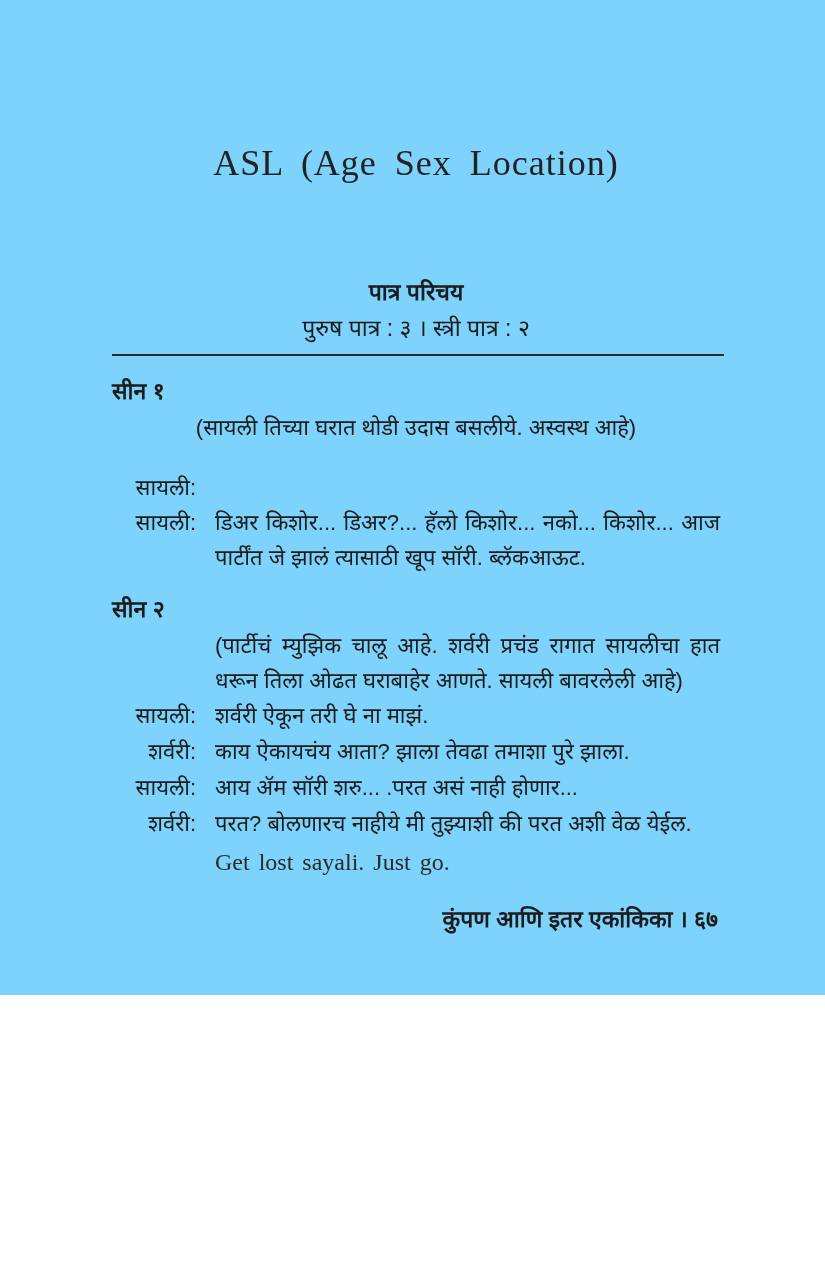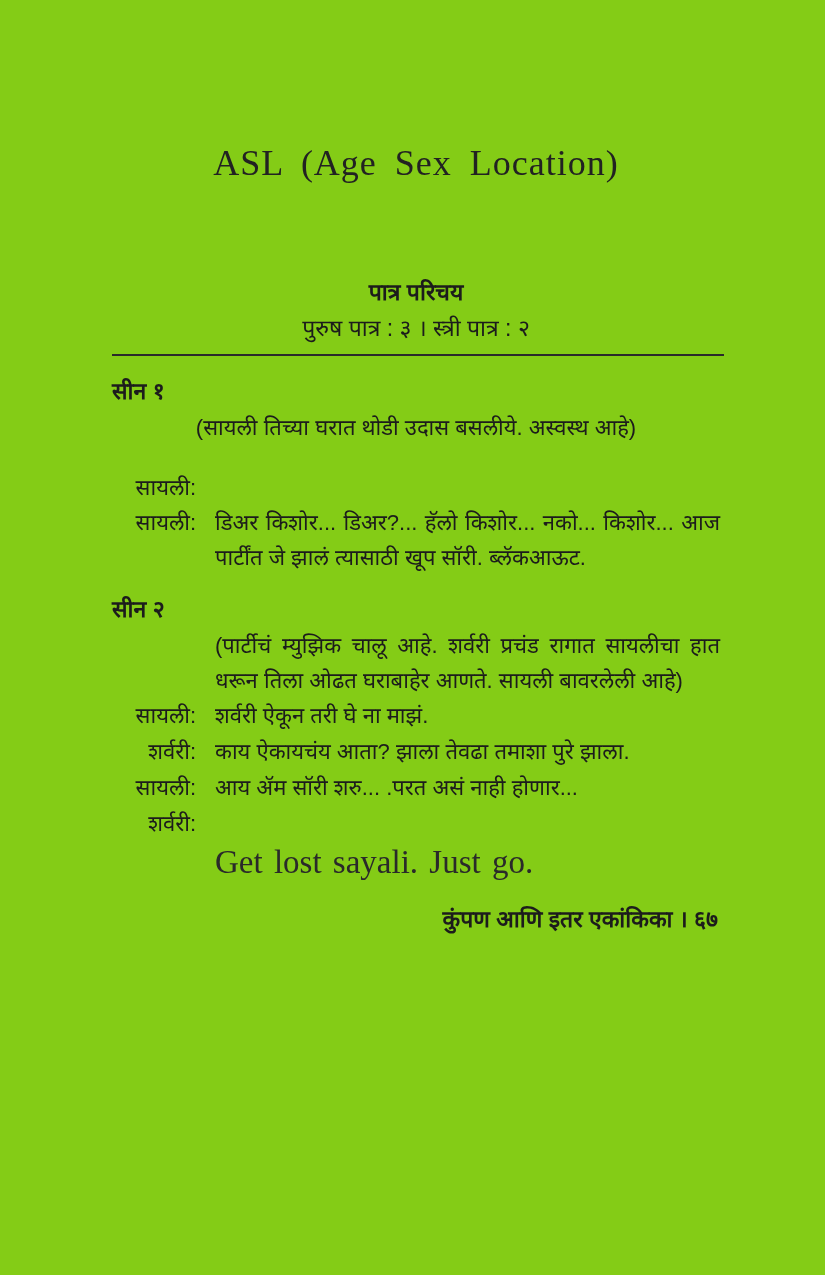--- a/index.html
+++ b/index.html
@@ -3,22 +3,22 @@
 <meta charset="utf-8">
 <style>
   html, body {
     margin: 0;
     padding: 0;
     background: #ffffff;
   }
   .page {
     position: relative;
     width: 825px;
-    height: 1275px;
-    background: #84cc16;
+    height: 995px;
+    background: #7dd3fc;
     color: #1c1c1c;
     box-sizing: border-box;
     padding: 142px 105px 0 112px;
     font-family: "Liberation Sans", "DejaVu Sans", sans-serif;
     overflow: hidden;
   }
   .title {
     text-align: center;
     font-family: "Liberation Serif", "DejaVu Serif", serif;
     font-size: 36px;
@@ -85,21 +85,21 @@
   }
   .dialogue-text {
     text-align: justify;
   }
   .dialogue-text p {
     margin: 0;
   }
   .english-line {
     margin: 2px 0 0 103px;
     font-family: "Liberation Serif", "DejaVu Serif", serif;
-    font-size: 33px;
+    font-size: 24px;
     line-height: 36px;
     color: #2a2a2a;
     word-spacing: 3px;
   }
   .scene2-heading-gap {
     margin-top: 17px;
   }
   .footer {
     margin-top: 22px;
     text-align: right;
@@ -171,20 +171,23 @@
         <span class="speaker">सायली</span>
         <span class="colon">:</span>
         <div class="dialogue-text">
           <p>आय ॲम सॉरी शरु... .परत असं नाही होणार...</p>
         </div>
       </div>
 
       <div class="dialogue">
         <span class="speaker">शर्वरी</span>
         <span class="colon">:</span>
+        <div class="dialogue-text">
+          <p>परत? बोलणारच नाहीये मी तुझ्याशी की परत अशी वेळ येईल.</p>
+        </div>
       </div>
 
       <p class="english-line">Get lost sayali. Just go.</p>
 
     </div>
   </section>
 
   <p class="footer">कुंपण आणि इतर एकांकिका  ।  ६७</p>
 
 </div>

